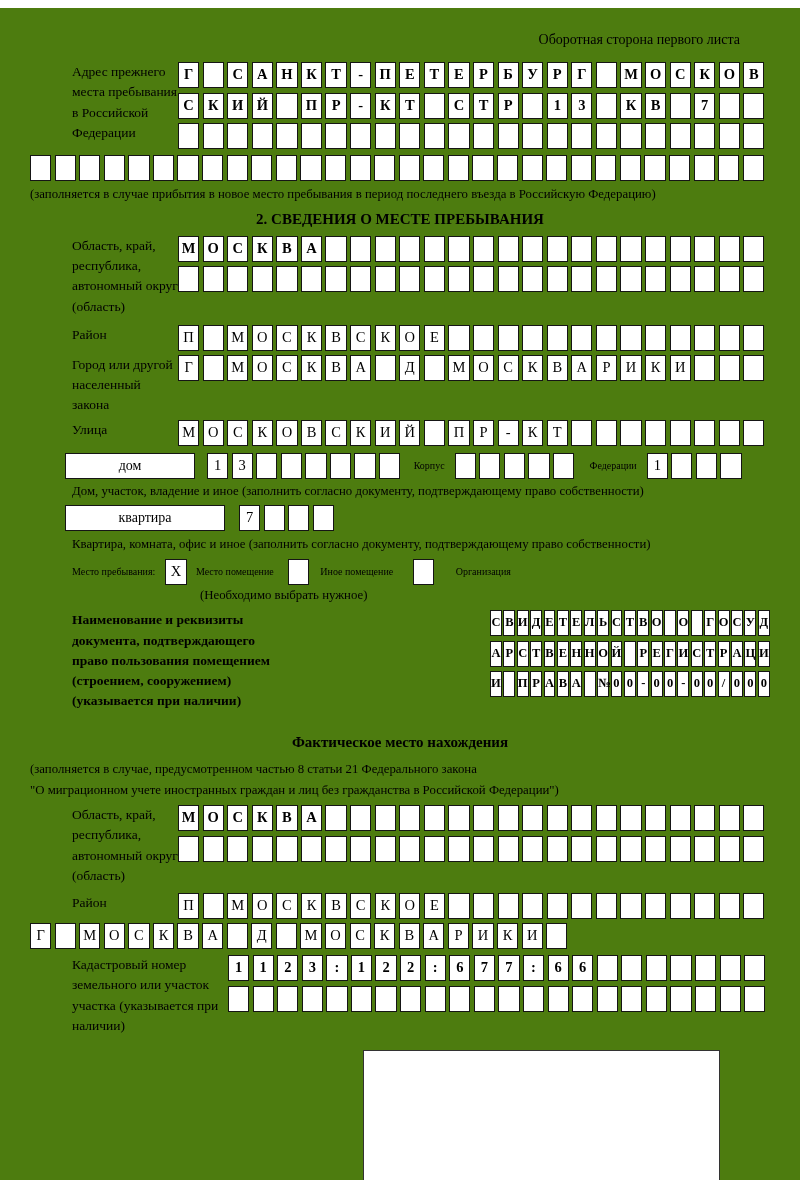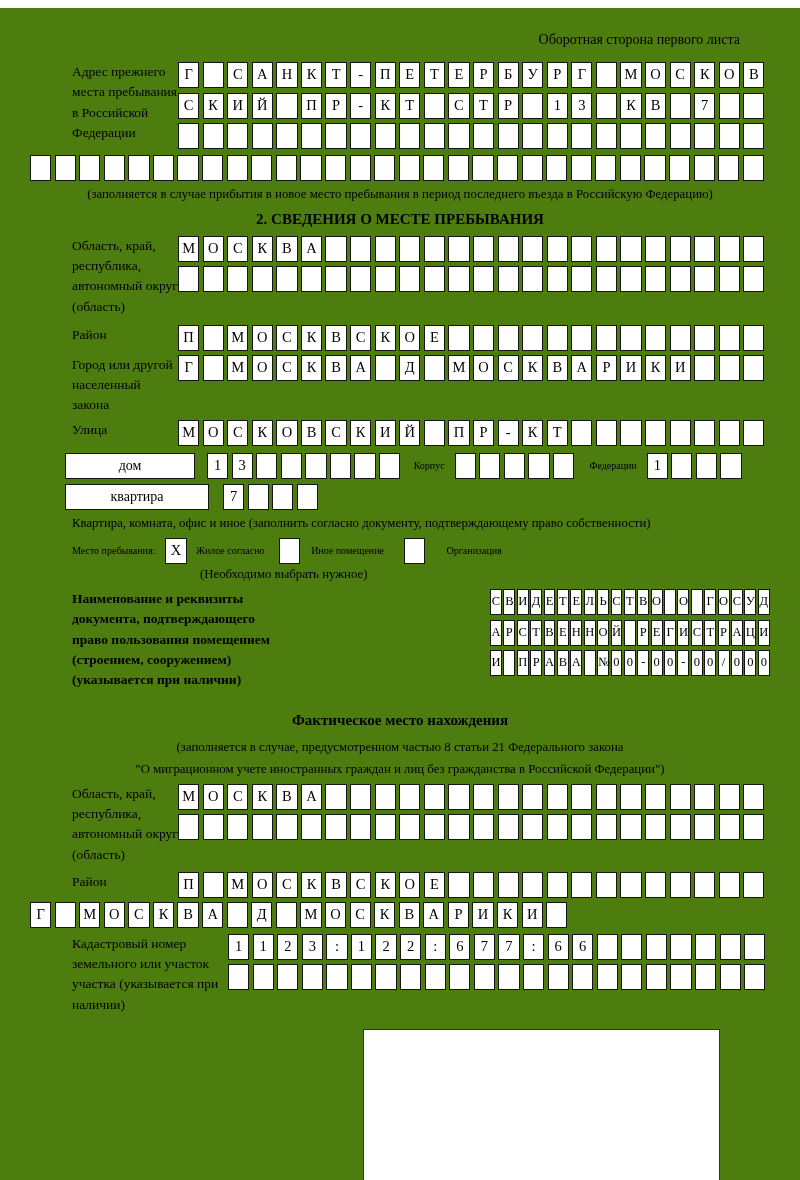--- a/index.html
+++ b/index.html
@@ -9,30 +9,30 @@
     padding:0;box-sizing:border-box;overflow:hidden;
   }
   .inner{padding:0 30px;}
   .corner{padding:24px 60px 0 0;text-align:right;font-size:14px;}
   .frow{display:flex;align-items:flex-start;}
   .lbl{box-sizing:border-box;padding-left:42px;font-size:13.5px;line-height:1.5;flex:0 0 auto;}
   .w148{width:148px;}
   .w198{width:198px;}
   .w460{width:460px;}
   .doc-lbl-text{max-width:205px;display:block;font-weight:bold;}
-  .gridcol .cells{margin-bottom:4.5px;}
+  .gridcol .cells{margin-bottom:4.5px;font-weight:bold;}
   .cells{white-space:nowrap;line-height:0;}
   .cell{
     display:inline-block;box-sizing:border-box;width:21.2px;height:26px;
     border:1.6px solid #151515;margin-right:3.4px;text-align:center;
     font-size:14.5px;line-height:23px;vertical-align:top;background:#fff;
   }
   .cn .cell{width:11.9px;margin-right:1.5px;font-size:12.5px;}
   .note{font-size:12.8px;line-height:1.35;}
-  .center{text-align:center;}
+  .center{}
   .h{font-weight:bold;font-size:15px;text-align:center;}
   .labelbox{
     display:inline-block;box-sizing:border-box;border:1.6px solid #151515;height:26px;
     text-align:center;font-size:14px;line-height:23px;vertical-align:top;background:#fff;
   }
   .inline-lbl{font-size:10px;line-height:26px;display:inline-block;vertical-align:top;}
   .mesto-row{display:flex;align-items:flex-start;padding-left:42px;}
   .stampbox{box-sizing:border-box;width:357px;height:176px;border:1.6px solid #333;background:#fff;}
 </style>
 </head>
@@ -81,31 +81,32 @@
     </div>
 
     <div class="cells" style="margin-top:7px;padding-left:35px">
       <span class="labelbox" style="width:130px">дом</span>
       <span style="display:inline-block;width:8px"></span><span class="cells" style="display:inline-block"><span class="cell">1</span><span class="cell">3</span><span class="cell">&nbsp;</span><span class="cell">&nbsp;</span><span class="cell">&nbsp;</span><span class="cell">&nbsp;</span><span class="cell">&nbsp;</span><span class="cell">&nbsp;</span></span>
       <span class="inline-lbl" style="margin:0 6px 0 6px">Корпус</span>
       <span class="cells" style="display:inline-block"><span class="cell">&nbsp;</span><span class="cell">&nbsp;</span><span class="cell">&nbsp;</span><span class="cell">&nbsp;</span><span class="cell">&nbsp;</span></span>
       <span class="inline-lbl" style="margin:0 6px 0 8px">Федерации</span>
       <span class="cells" style="display:inline-block"><span class="cell">1</span><span class="cell">&nbsp;</span><span class="cell">&nbsp;</span><span class="cell">&nbsp;</span></span>
     </div>
+    <div class="note" style="margin-top:4px;padding-left:42px">Дом, участок, владение и иное (заполнить согласно документу, подтверждающему право собственности)</div>
 
     <div class="cells" style="margin-top:5px;padding-left:35px">
-      <span class="labelbox" style="width:144px">квартира</span>
+      <span class="labelbox" style="width:160px">квартира</span>
       <span style="display:inline-block;width:10px"></span><span class="cells" style="display:inline-block"><span class="cell">7</span><span class="cell">&nbsp;</span><span class="cell">&nbsp;</span><span class="cell">&nbsp;</span></span>
     </div>
     <div class="note" style="margin-top:5px;padding-left:42px">Квартира, комната, офис и иное (заполнить согласно документу, подтверждающему право собственности)</div>
 
     <div class="mesto-row" style="margin-top:6px">
       <span class="inline-lbl">Место пребывания:</span>
       <span class="cells" style="display:inline-block;margin-left:10px"><span class="cell">X</span></span>
-      <span class="inline-lbl" style="margin-left:6px">Жилое согласно</span>
+      <span class="inline-lbl" style="margin-left:6px">Место помещение</span>
       <span class="cells" style="display:inline-block;margin-left:14px"><span class="cell">&nbsp;</span></span>
       <span class="inline-lbl" style="margin-left:8px">Иное помещение</span>
       <span class="cells" style="display:inline-block;margin-left:20px"><span class="cell">&nbsp;</span></span>
       <span class="inline-lbl" style="margin-left:18px">Организация</span>
     </div>
     <div class="note" style="margin-top:2px;padding-left:170px">(Необходимо выбрать нужное)</div>
 
     <div class="frow" style="margin-top:6px">
       <div class="lbl w460">
           <span class="doc-lbl-text">Наименование и реквизиты документа, подтверждающего право пользования помещением (строением, сооружением) (указывается при наличии)</span>

